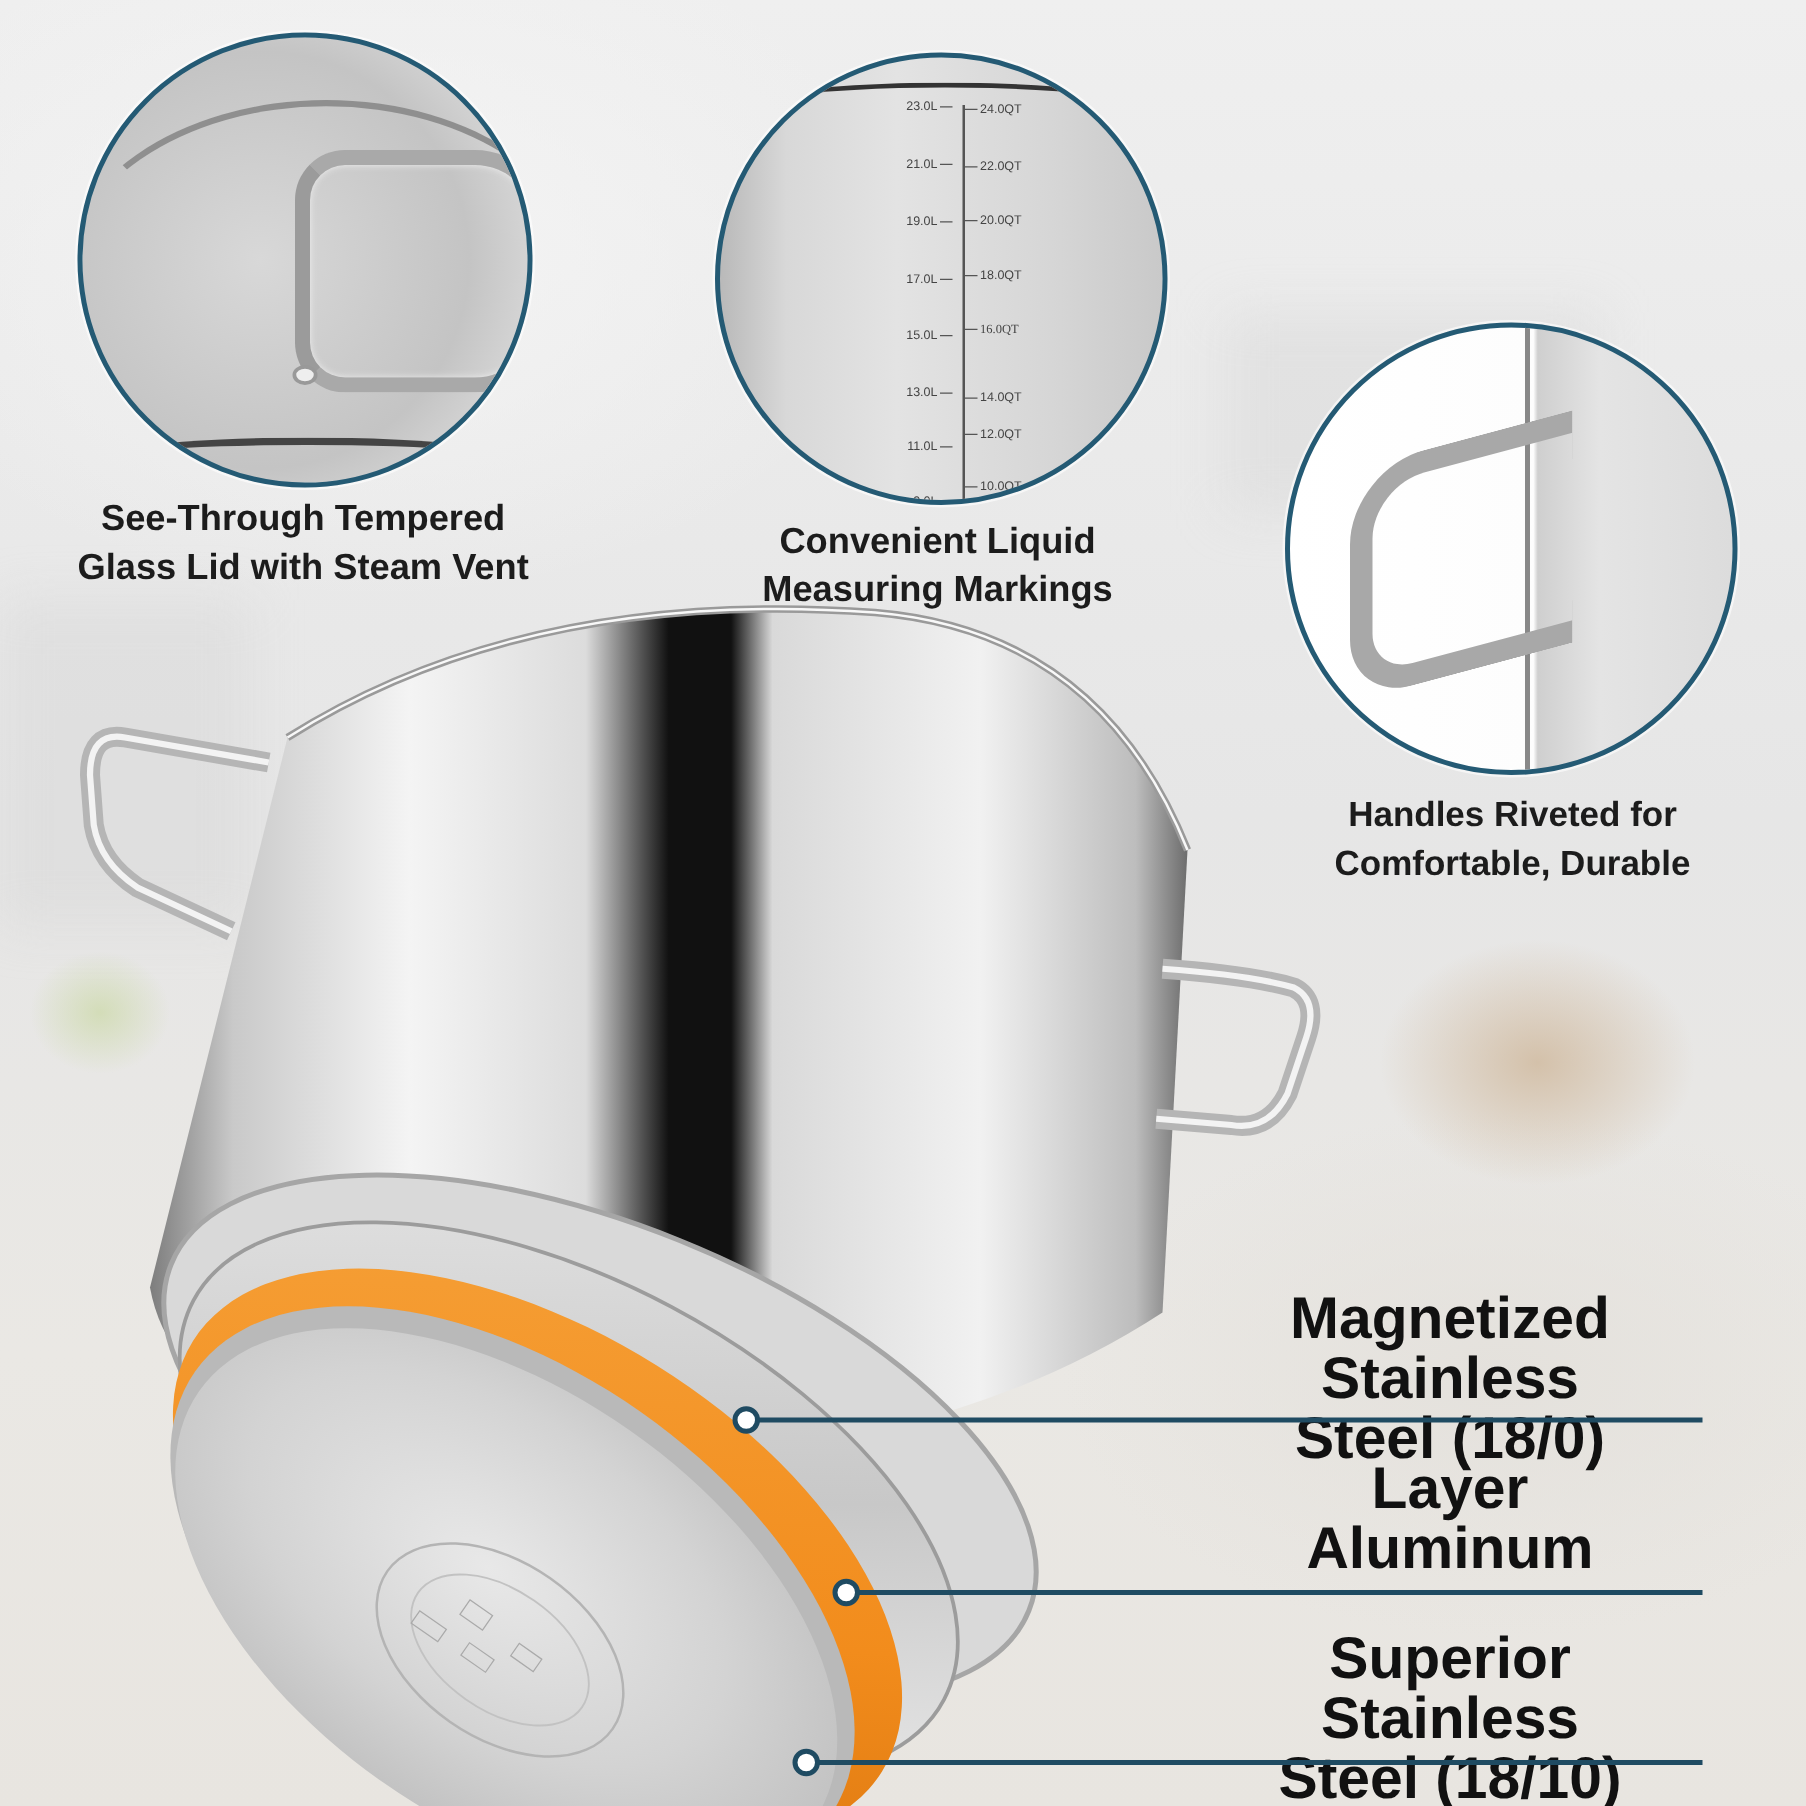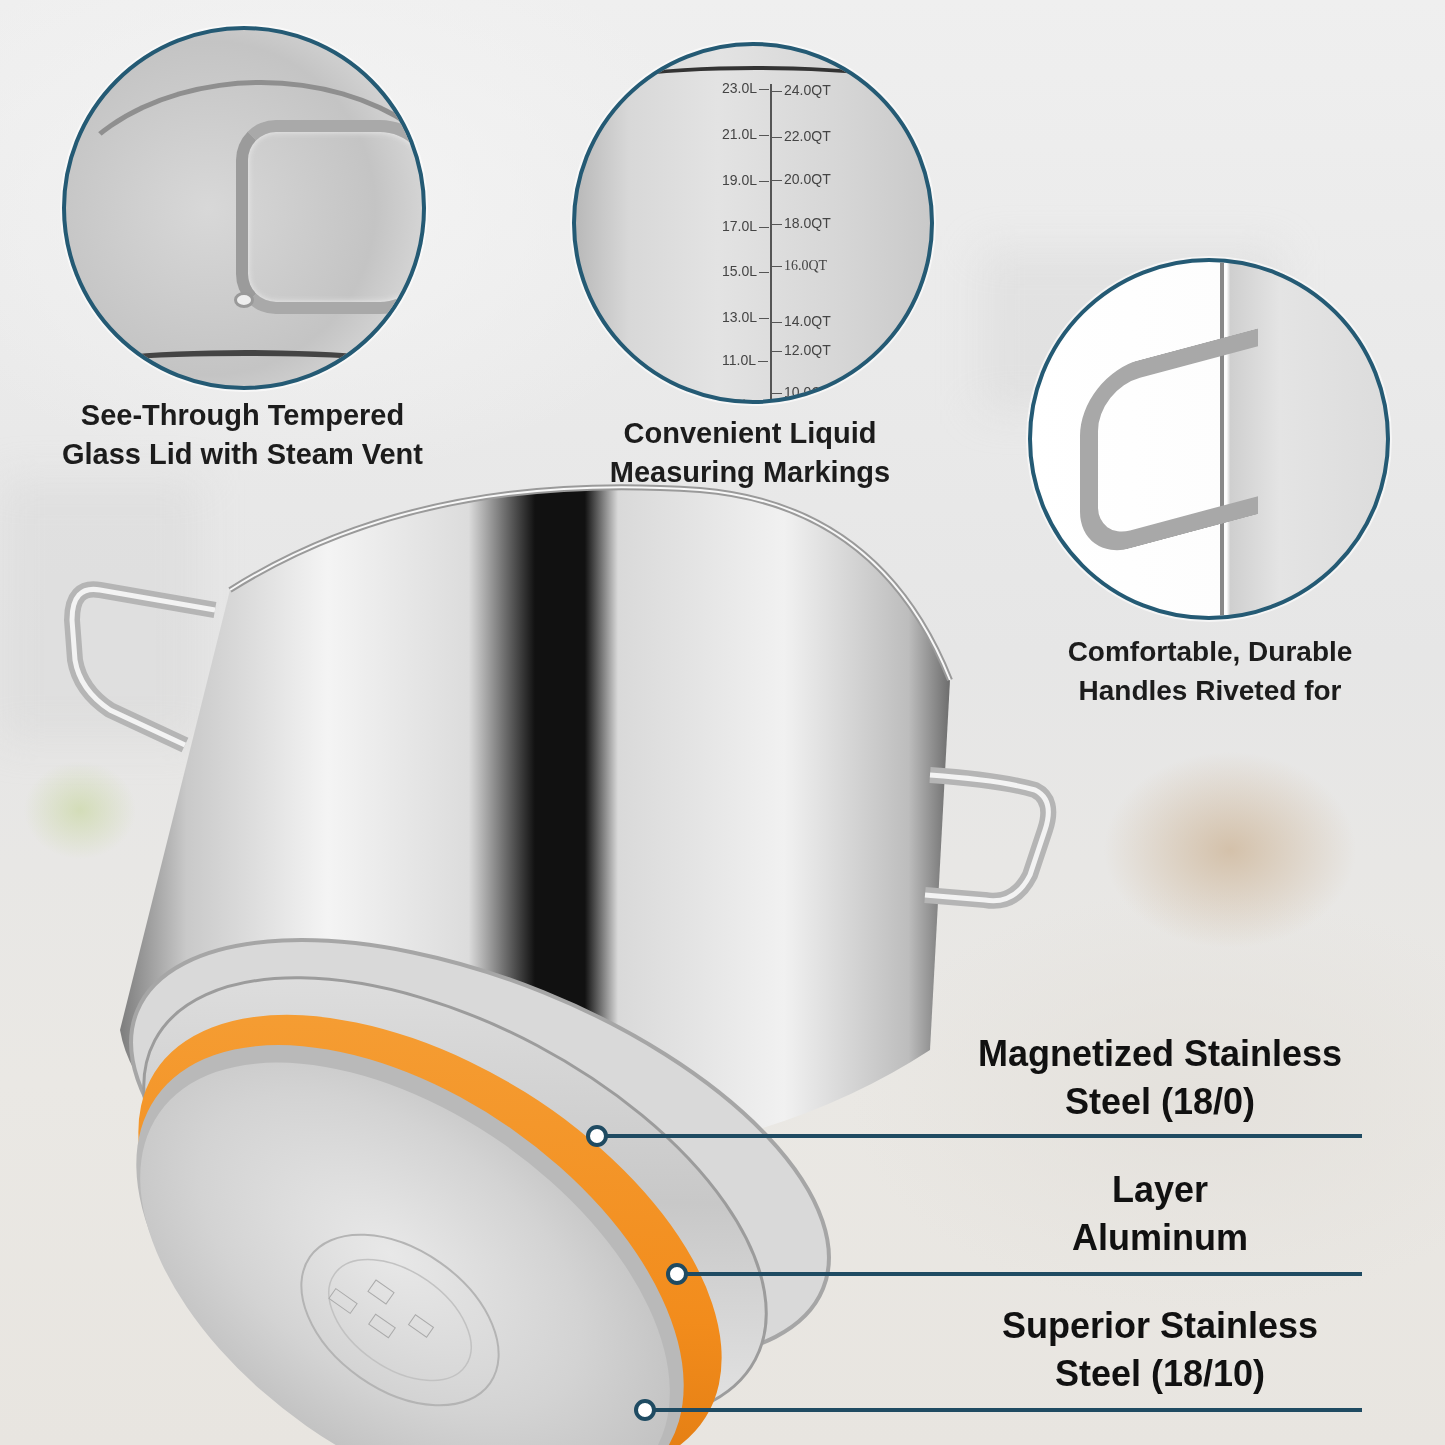--- a/index.html
+++ b/index.html
@@ -32,21 +32,21 @@
       background: radial-gradient(circle at 40% 50%, #d8d8d8, #c4c4c4 60%, #e9e9e9 100%); }
     .c-measure { left: 572px; top: 42px; width: 354px; height: 354px;
       background: linear-gradient(90deg, #b9b9b9 0%, #d8d8d8 15%, #e3e3e3 40%, #d6d6d6 75%, #c9c9c9 100%); }
     .c-handle { left: 1028px; top: 258px; width: 354px; height: 354px;
       background: linear-gradient(90deg, #ffffff 0%, #fdfdfd 55%, #cfcfcf 56%, #e4e4e4 70%, #dcdcdc 100%); }
 
     
     .scale-line { position: absolute; left: 194px; top: 38px; width: 2px; height: 320px; background: #555; }
     .rim-top { position: absolute; left: -10px; top: 20px; width: 380px; height: 26px;
       border-top: 4px solid #333; border-radius: 50% 50% 0 0 / 30px 30px 0 0; }
-    .mark { position: absolute; font-size: 14px; color: #444; white-space: nowrap; }
+    .mark { position: absolute; font-size: 10px; color: #444; white-space: nowrap; }
     .mark.l { text-align: right; width: 40px; }
     .mark.l::after { content: ""; display: inline-block; width: 10px; height: 1px; background: #555; vertical-align: middle; margin-left: 2px; }
     .mark.r::before { content: ""; display: inline-block; width: 10px; height: 1px; background: #555; vertical-align: middle; margin-right: 2px; }
 
     
     .lid-rim { position: absolute; left: -20px; top: 50px; width: 420px; height: 290px;
       border: 5px solid #9a9a9a; border-radius: 50%; border-color: #8f8f8f transparent transparent transparent; }
     .lid-handle { position: absolute; left: 170px; top: 90px; width: 180px; height: 170px;
       border: 12px solid #a9a9a9; border-radius: 40px 60px 60px 40px;
       border-left-color: #9b9b9b; box-shadow: inset 0 0 6px #eee; }
@@ -65,21 +65,21 @@
     .caption {
       position: absolute; text-align: center; font-weight: bold; color: #1c1c1c;
       font-size: 29px; line-height: 39px;
     }
     .caption span { display: block; }
     .cap-lid { left: 20px; top: 396px; width: 445px; }
     .cap-measure { left: 580px; top: 414px; width: 340px; }
     .cap-handle { left: 1020px; top: 632px; width: 380px; font-size: 28px; line-height: 39px; }
 
     .layer-label { position: absolute; text-align: center; font-weight: bold; color: #111;
-      font-size: 36px; line-height: 48px; }
+      font-size: 47px; line-height: 48px; }
     .layer-label span { display: block; }
     .ll-1 { left: 950px; top: 1030px; width: 420px; }
     .ll-2 { left: 960px; top: 1166px; width: 400px; }
     .ll-3 { left: 960px; top: 1302px; width: 400px; }
 
     .leader { position: absolute; height: 4px; background: #1f4b62; }
     .leader-dot { position: absolute; width: 14px; height: 14px; border-radius: 50%;
       border: 4px solid #1f4b62; background: #fff; }
 
     
@@ -127,22 +127,22 @@
 
 <div class="caption cap-lid">
   <span>See-Through Tempered</span>
   <span>Glass Lid with Steam Vent</span>
 </div>
 <div class="caption cap-measure">
   <span>Convenient Liquid</span>
   <span>Measuring Markings</span>
 </div>
 <div class="caption cap-handle">
+  <span>Handles Riveted for</span>
   <span>Comfortable, Durable</span>
-  <span>Handles Riveted for</span>
 </div>
 
 <svg class="pot" viewBox="0 0 1445 1445">
   <defs>
     <linearGradient id="potBody" x1="0" y1="0" x2="1" y2="0">
       <stop offset="0" stop-color="#7d7d7d"></stop>
       <stop offset="0.08" stop-color="#c9c9c9"></stop>
       <stop offset="0.25" stop-color="#f4f4f4"></stop>
       <stop offset="0.42" stop-color="#dcdcdc"></stop>
       <stop offset="0.5" stop-color="#111"></stop>

